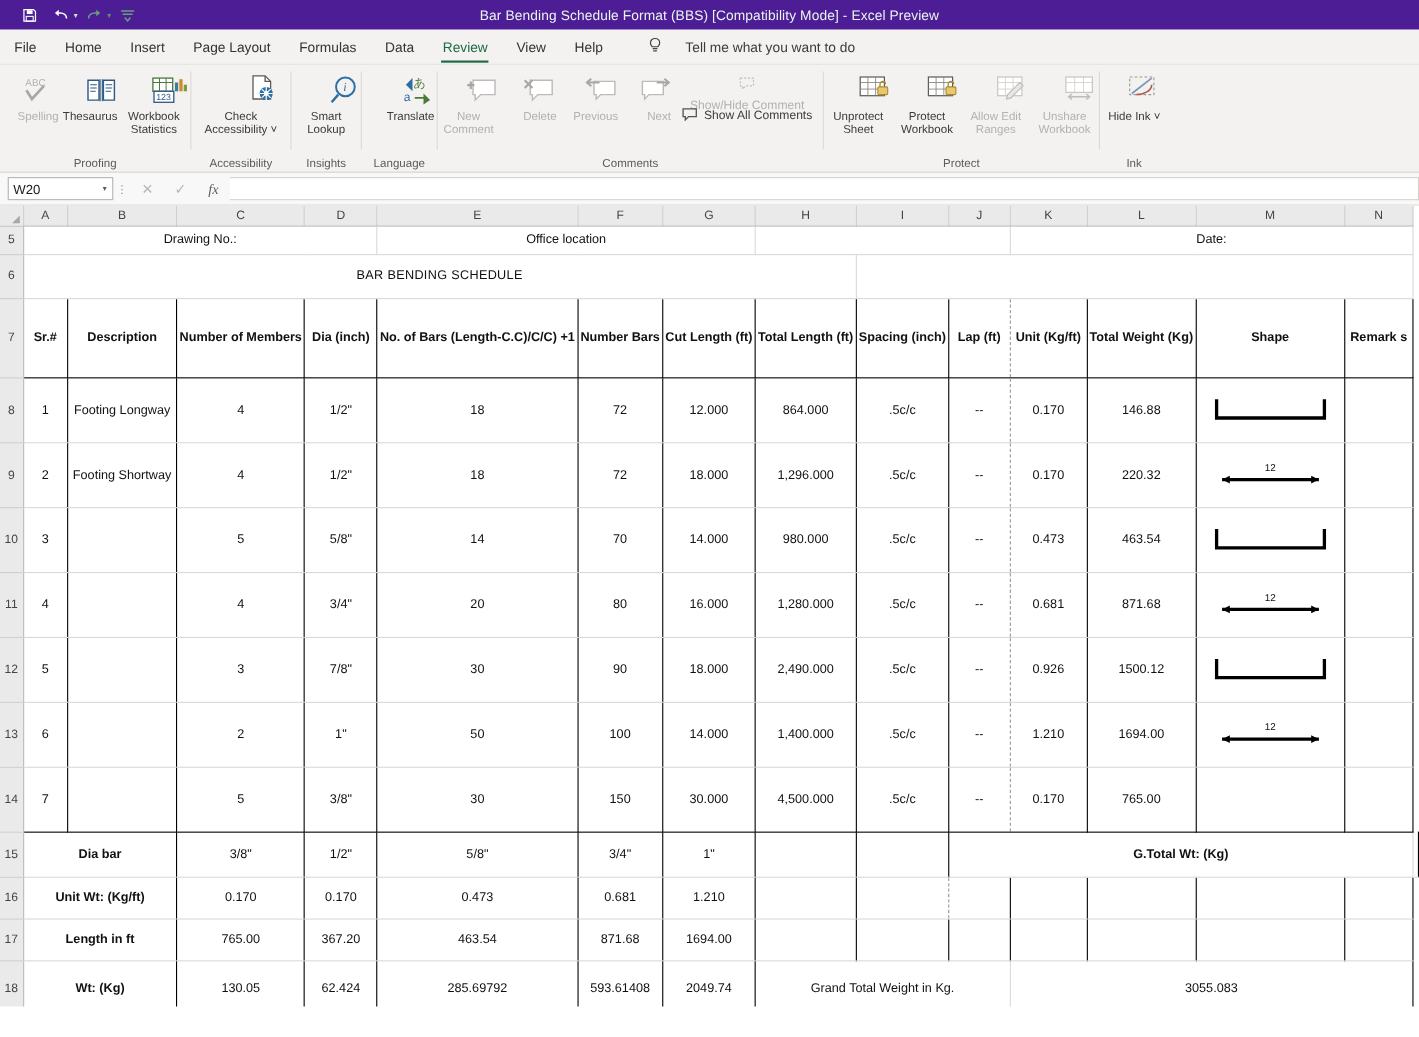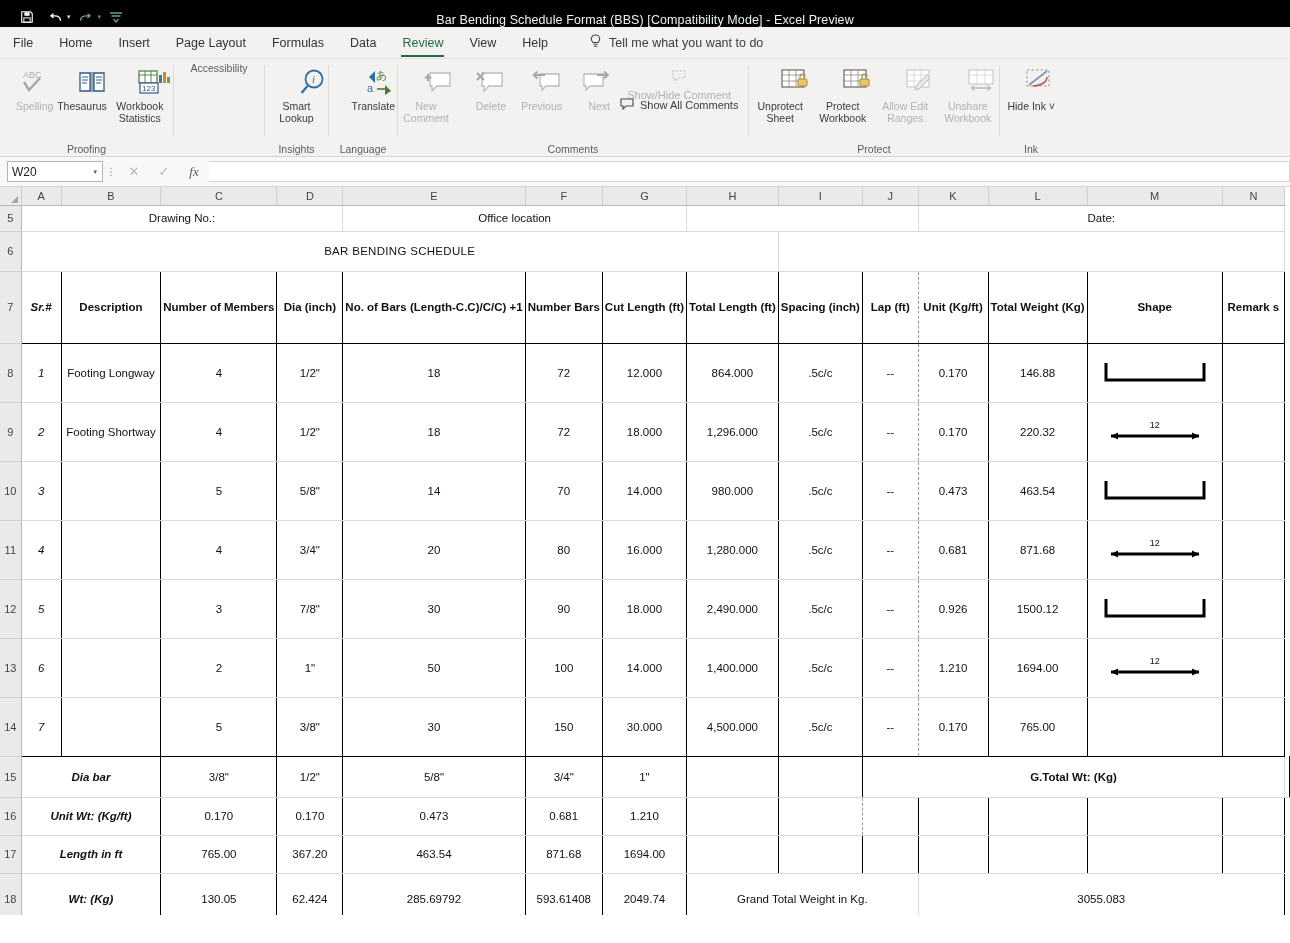--- a/index.html
+++ b/index.html
@@ -6,21 +6,21 @@
   html, body { margin:0; padding:0; }
   body {
     width:1290px; height:943px;
     font-family:"Liberation Sans", sans-serif;
     background:#ffffff;
     overflow:hidden;
   }
 
   
   .titlebar{
-    height:27px; background:#000000; display:flex; align-items:flex-end;
+    height:27px; background:#4c1d95; display:flex; align-items:center;
     position:relative; color:#fff;
   }
   .qat{ display:flex; align-items:center; gap:2px; padding-left:14px; }
   .qat-btn{ width:26px;height:20px;display:flex;align-items:center;justify-content:center;
             color:#ffffff; font-size:13px; line-height:1; }
   .qat-btn.dim{ color:#6a9e80; }
   .qat-caret{ font-size:7px; margin-left:-3px; color:#cfe3d8;}
   .titletext{
     position:absolute; left:0; right:0; text-align:center;
     font-size:12.5px; color:#eaf3ee; letter-spacing:.1px;
@@ -34,21 +34,21 @@
   }
   .tab{
     font-size:12.5px; color:#333; padding:0 13px; height:30px;
     display:flex; align-items:center; cursor:default;
   }
   .tab.active{ color:#1f6b45; font-weight:400; position:relative; }
   .tab.active::after{
     content:""; position:absolute; left:12px; right:12px; bottom:1px;
     height:2px; background:#1f6b45;
   }
-  .tellme{ display:flex;align-items:center;gap:7px; margin-left:28px; height:30px;}
+  .tellme{ display:flex;align-items:center;gap:21px; margin-left:28px; height:30px;}
   .tellme .bulb{ font-size:14px; color:#3a3a3a; }
   .tellme span.txt{ font-size:12.5px; color:#3c3c3c;}
 
   
   .ribbon{
     height:98px; background:#f3f2f1; display:flex; position:relative;
     border-bottom:1px solid #d6d3d0;
   }
   .group{ position:relative; display:flex; flex-direction:column; height:98px;}
   .group-items{ flex:1; display:flex; align-items:flex-start; padding-top:4px;}
@@ -106,21 +106,21 @@
     font-size:11px; color:#444; text-align:center; vertical-align:middle; width:28px;
   }
   td.cell{
     border-right:1px solid #d9d9d9; border-bottom:1px solid #d9d9d9;
     font-size:11.5px; color:#111; background:#fff; vertical-align:middle;
     text-align:center; padding:0 2px; overflow:hidden; white-space:nowrap;
   }
   
   .bt{ border-top:1.6px solid #000 !important; }
   .bb{ border-bottom:1.6px solid #000 !important; }
-  .bl{ border-left:1.6px solid #000 !important;font-style:italic; }
+  .bl{ border-left:1.6px solid #000 !important; }
   .br{ border-right:1.6px solid #000 !important; }
   .dashR{ border-right:1px dashed #9a9a9a !important; }
 
   .titleband{
     background:#0d0d0d; color:#fff; font-weight:normal; font-size:14px;
     letter-spacing:.3px; text-align:center;
   }
   .hdr{
     background:#d9d9d9; font-weight:bold; font-size:12px; color:#000;
     text-align:center; line-height:1.22; white-space:normal;
@@ -228,20 +228,34 @@
             </svg>
         </span>
         <span>Workbook Statistics</span>
       </div>
     </div>
     <div class="group-label">Proofing</div>
   </div>
   <div class="group-sep"></div>
 
   <div class="group" style="width:90px">
+    <div class="group-items" style="justify-content:center">
+      <div class="cmd xwide">
+        <span class="glyph">
+          <svg width="32" height="30" viewBox="0 0 32 30">
+              <path d="M7 2h11l5 5v16H7z" fill="#fff" stroke="#5d5b58" stroke-width="1.2"></path>
+              <path d="M18 2v5h5" fill="none" stroke="#5d5b58" stroke-width="1.2"></path>
+              <circle cx="19" cy="18" r="6" fill="#2e6fa3"></circle>
+              <circle cx="19" cy="18" r="2.2" fill="#fff"></circle>
+              <path d="M19 12v12M13 18h12M15 14l8 8M23 14l-8 8" stroke="#fff" stroke-width="1.1"></path>
+            </svg>
+        </span>
+        <span>Check Accessibility ˅</span>
+      </div>
+    </div>
     <div class="group-label">Accessibility</div>
   </div>
   <div class="group-sep"></div>
 
   <div class="group" style="width:63px">
     <div class="group-items" style="justify-content:center">
       <div class="cmd wide">
         <span class="glyph">
           <svg width="30" height="30" viewBox="0 0 30 30">
               <circle cx="16" cy="12" r="8.5" fill="none" stroke="#2e6fa3" stroke-width="1.8"></circle>

